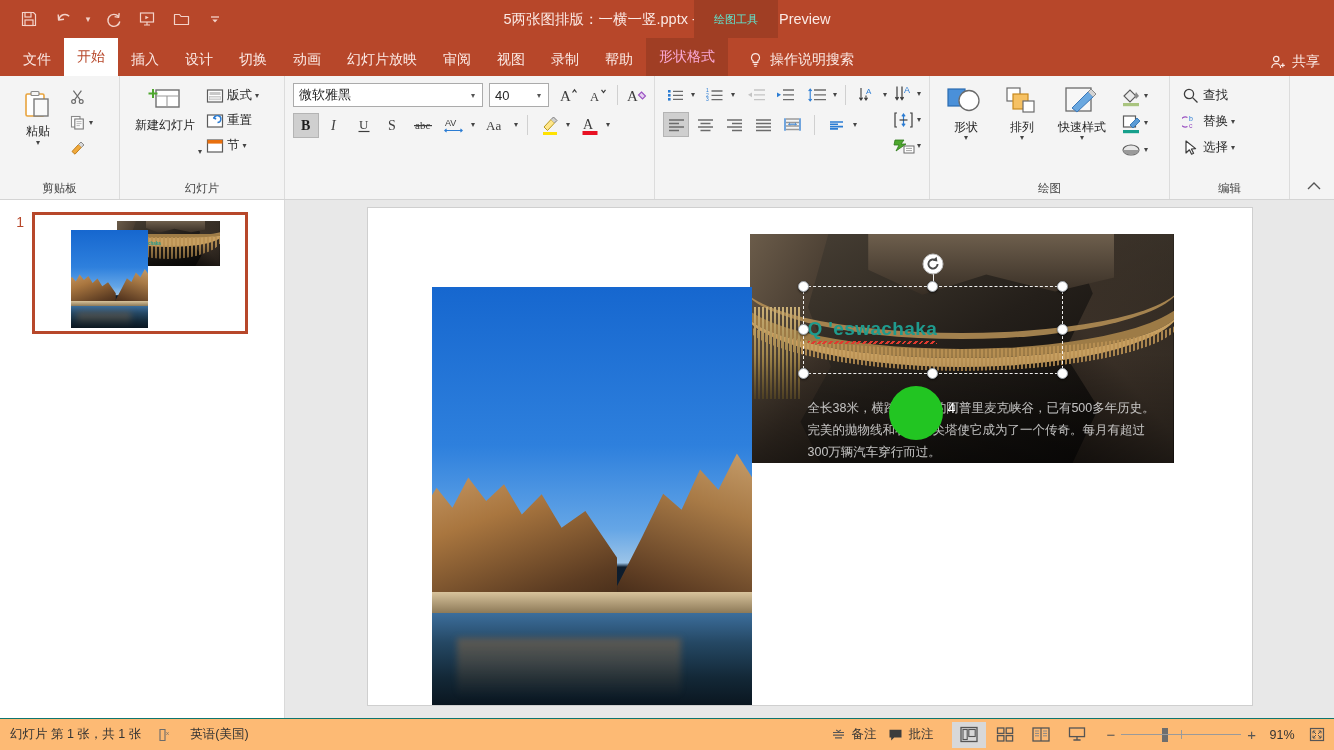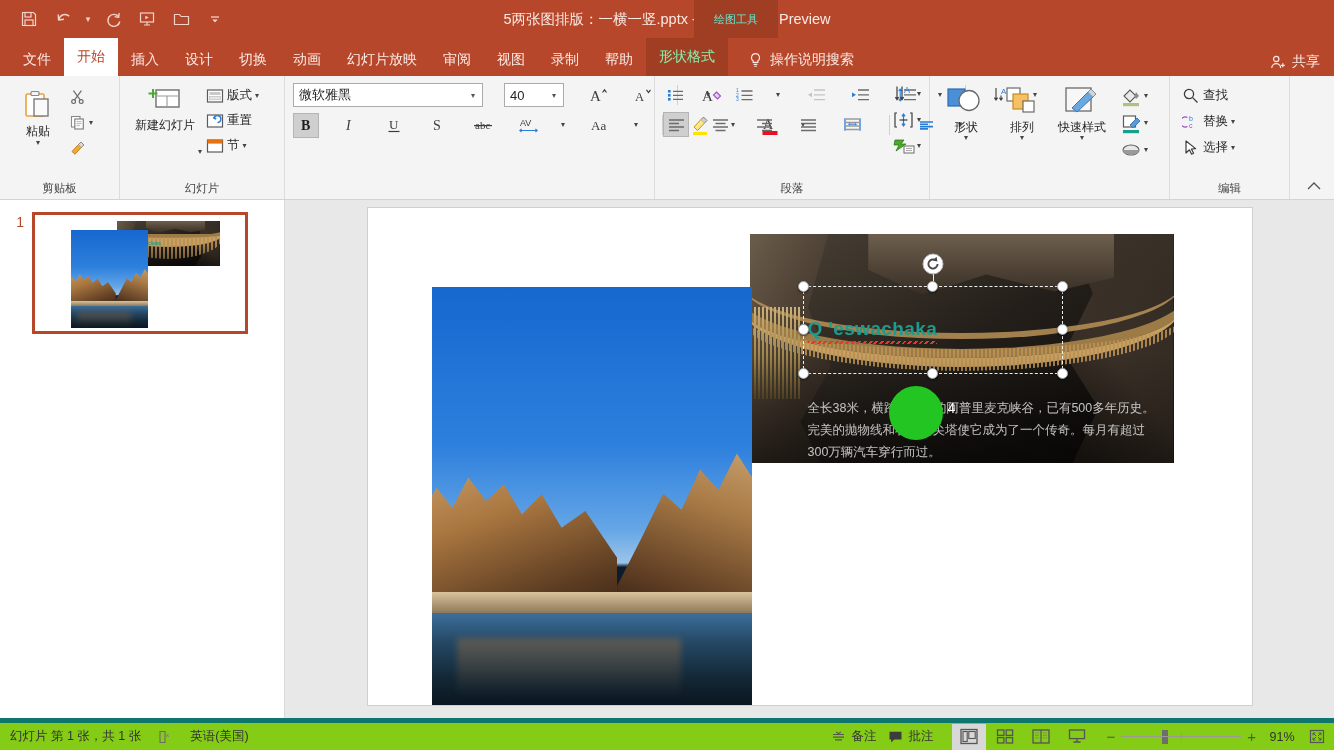--- a/index.html
+++ b/index.html
@@ -24,21 +24,21 @@
   .tr-group{ position:absolute; right:0; top:0; height:38px; display:flex; align-items:center; }
   .badge{ background:#ffffff; color:#c00000; font-size:12.5px; font-weight:bold; padding:3px 6px; margin-right:14px;
           line-height:1; letter-spacing:.3px; cursor:pointer;}
   .ribbon-display{ width:40px; height:38px; display:flex; align-items:center; justify-content:center; color:#f6ded7; cursor:pointer;}
   .wbtn{ width:46px; height:38px; display:flex; align-items:center; justify-content:center; color:#fae6e0; cursor:pointer; }
 
   
   .tabsrow{ height:38px; background:#b7472a; position:relative; display:flex; align-items:flex-end; flex:0 0 38px; }
   .tab{ height:32px; padding:0 13px; display:flex; align-items:center; color:#fbe9e4; font-size:14px; cursor:pointer; }
   .tab.active{ background:#ffffff; color:#b7472a; height:38px; }
-  .tab.ctx{ background:#a03e24; color:#86efac; height:38px; }
+  .tab.ctx{ background:#a03e24; color:#f9a8d4; height:38px; }
   .tellme{ display:flex; align-items:center; gap:7px; color:#fbe9e4; font-size:14px; margin-left:14px; height:32px; cursor:pointer; padding:0 6px;}
   .share{ position:absolute; right:14px; bottom:5px; display:flex; align-items:center; gap:5px; color:#fbe9e4; font-size:14px; cursor:pointer;}
 
   
   .ribbon{ height:124px; background:#f4f4f4; border-bottom:1px solid #d4d4d4; display:flex; flex:0 0 124px; position:relative; }
   .rgroup{ position:relative; height:100%; display:flex; flex-direction:column; border-right:1px solid #dcdcdc; }
   .rgroup:last-child{ border-right:none; }
   .rbody{ flex:1; display:flex; align-items:flex-start; padding:5px 5px 0 5px; }
   .rlabel{ height:21px; font-size:11.5px; color:#444; text-align:center; display:flex; align-items:center; justify-content:center; position:relative;}
 
@@ -49,21 +49,21 @@
   .smbtn .lbl{ font-size:12.5px; color:#262626; }
   .caret{ font-size:8px; color:#444; line-height:1; }
   .iconbtn{ width:23px; height:23px; display:flex; align-items:center; justify-content:center; cursor:pointer; border:1px solid transparent;}
   .iconbtn.on{ background:#cfcfcf; border-color:#b4b4b4; }
   .sep{ width:1px; height:20px; background:#d0d0d0; margin:0 3px; align-self:center; }
 
   .fontbox{ height:24px; border:1px solid #ababab; background:#fff; display:flex; align-items:center;
             padding:0 2px 0 5px; font-size:13px; }
   .fontbox .val{ flex:1; overflow:hidden; white-space:nowrap; }
   .fontbox .dd{ width:14px; text-align:center; color:#555; font-size:8px; cursor:pointer; }
-  .rowspace{ display:flex; align-items:center; gap:18px; }
+  .rowspace{ display:flex; align-items:center; gap:3px; }
 
   
   .main{ flex:1; display:flex; background:#ffffff; min-height:0; }
   .thumbpane{ width:285px; background:#ffffff; border-right:1px solid #d9d9d9; padding-top:12px; position:relative;}
   .thumbrow{ display:flex; align-items:flex-start; padding-left:10px; }
   .thumbnum{ width:22px; text-align:right; padding-right:8px; color:#b7472a; font-size:14px; padding-top:2px;}
   .thumb{ width:216px; height:122px; background:#fff; border:3px solid #b7472a; position:relative; overflow:hidden; cursor:pointer;}
   .slidepane{ flex:1; background:#e8e8e8; display:flex; align-items:flex-start; justify-content:center; padding-top:8px; position:relative;}
   .slide{ width:884px; height:497px; background:#ffffff; position:relative; overflow:hidden; box-shadow:0 0 0 1px #cfcfcf;}
 
@@ -132,21 +132,21 @@
            border:1px dashed rgba(255,255,255,.92); }
   .hdl{ position:absolute; width:11px; height:11px; border-radius:50%; background:#ffffff;
         border:1px solid #9aa0a6; box-shadow:0 1px 2px rgba(0,0,0,.5); }
   .rot{ position:absolute; left:50%; top:-34px; transform:translateX(-50%); width:22px; height:22px; }
   .rotline{ position:absolute; left:50%; top:-13px; width:1px; height:13px; background:rgba(255,255,255,.9); }
   .greencircle{ position:absolute; left:139px; top:152px; width:54px; height:54px; border-radius:50%;
                 background:#22c522; }
   .shapenum{ position:absolute; left:198px; top:166px; color:#ffffff; font-size:14px; }
 
   
-  .status{ height:32px; background:#84cc16; border-top:5px solid #0f766e; display:flex; align-items:center;
+  .status{ height:32px; background:#fdba74; border-top:1px solid #0f766e; display:flex; align-items:center;
            flex:0 0 32px; font-size:12.5px; color:#333; }
   .st-left{ display:flex; align-items:center; gap:16px; padding-left:10px; }
   .st-item{ display:flex; align-items:center; gap:5px; cursor:pointer; padding:3px 5px;}
   .st-right{ margin-left:auto; display:flex; align-items:center; padding-right:8px; gap:2px; }
   .viewbtn{ width:34px; height:26px; display:flex; align-items:center; justify-content:center; cursor:pointer; }
   .viewbtn.on{ background:#d8d8d8; }
   .zoomctl{ display:flex; align-items:center; gap:6px; margin-left:10px; }
   .zline{ position:relative; width:120px; height:14px; cursor:pointer; }
   .zline:after{ content:""; position:absolute; left:0; top:6px; width:100%; height:1px; background:#9a9a9a; }
   .ztick{ position:absolute; left:50%; top:2px; width:1px; height:9px; background:#9a9a9a; }
@@ -530,21 +530,20 @@
           <div class="iconbtn" style="width:26px">
             <svg width="22" height="20" viewBox="0 0 22 20">
                 <path d="M2 4 L11 4 L8 8 L13 8 L3 15 L6 9 L1 9 Z" fill="#4ea72e" stroke="#2d7a19" stroke-width=".8"></path>
                 <rect x="11" y="10" width="10" height="7" fill="#fff" stroke="#6b6b6b" stroke-width="1"></rect>
                 <path d="M13 12.4h6M13 14.6h6" stroke="#9a9a9a" stroke-width=".9"></path>
               </svg>
           </div>
           <span class="caret">▾</span>
         </div>
       </div>
-      <div class="rlabel">段落</div>
     </div>
 
     <div class="rgroup" style="width:240px">
       <div class="rbody" style="padding-left:8px;gap:2px;">
         <div class="bigbtn" style="width:56px">
           <svg width="42" height="32" viewBox="0 0 42 32">
               <rect x="3" y="3" width="17" height="17" fill="#4a90d9" stroke="#2b6cb0" stroke-width="1.2"></rect>
               <circle cx="24" cy="14.5" r="10" fill="#fff" stroke="#6b6b6b" stroke-width="1.3"></circle>
             </svg>
           <div class="lbl">形状</div>
@@ -593,20 +592,21 @@
             <div class="iconbtn" style="width:26px;height:24px">
               <svg width="21" height="20" viewBox="0 0 21 20">
                   <ellipse cx="10" cy="10" rx="8" ry="5" fill="#e7e7e7" stroke="#5b5b5b" stroke-width="1.1"></ellipse>
                   <path d="M2 10 a8 5 0 0 0 16 0" fill="#9a9a9a"></path>
                 </svg>
             </div>
             <span class="caret">▾</span>
           </div>
         </div>
       </div>
+      <div class="rlabel">绘图</div>
     </div>
 
     <div class="rgroup" style="width:120px">
       <div class="rbody" style="padding-left:8px">
         <div style="display:flex;flex-direction:column;gap:3px;padding-top:3px;">
           <div class="smbtn">
             <svg width="18" height="17" viewBox="0 0 18 17">
                 <circle cx="7" cy="7" r="4.6" fill="none" stroke="#3c3c3c" stroke-width="1.3"></circle>
                 <path d="M10.6 10.6 L15.5 15.5" stroke="#3c3c3c" stroke-width="1.3"></path>
               </svg>

